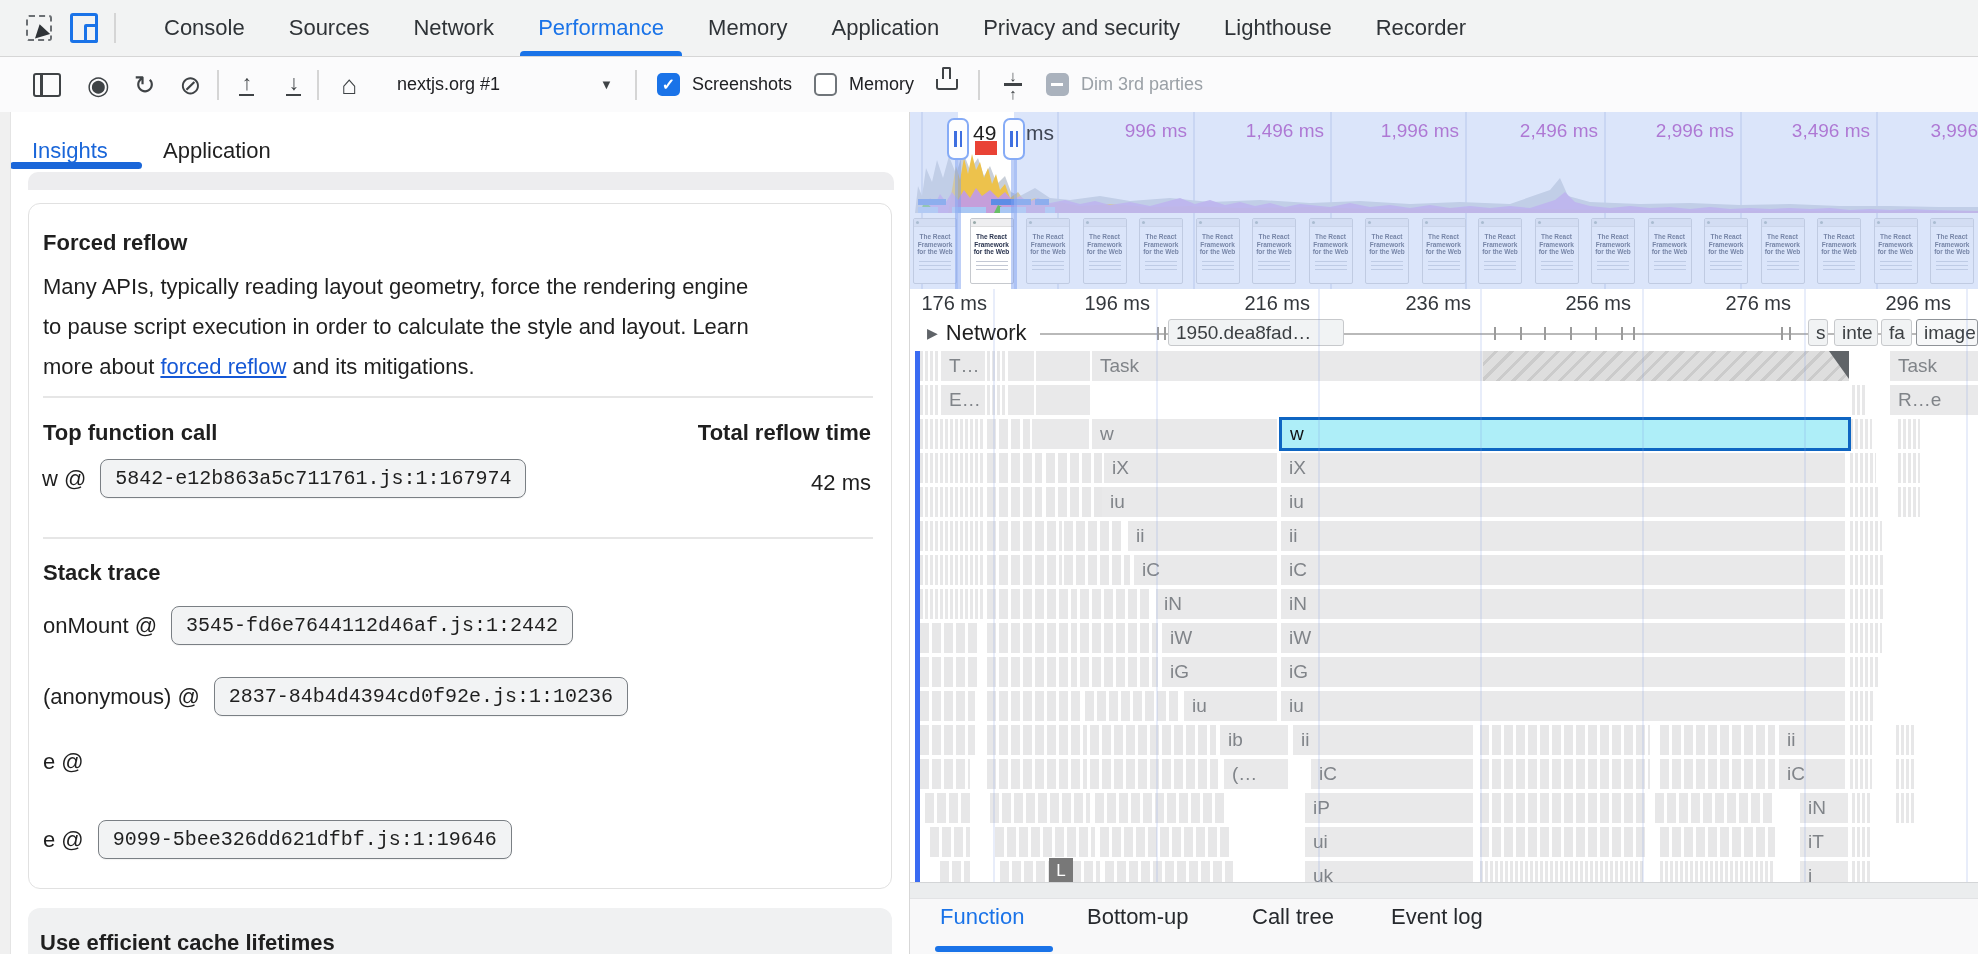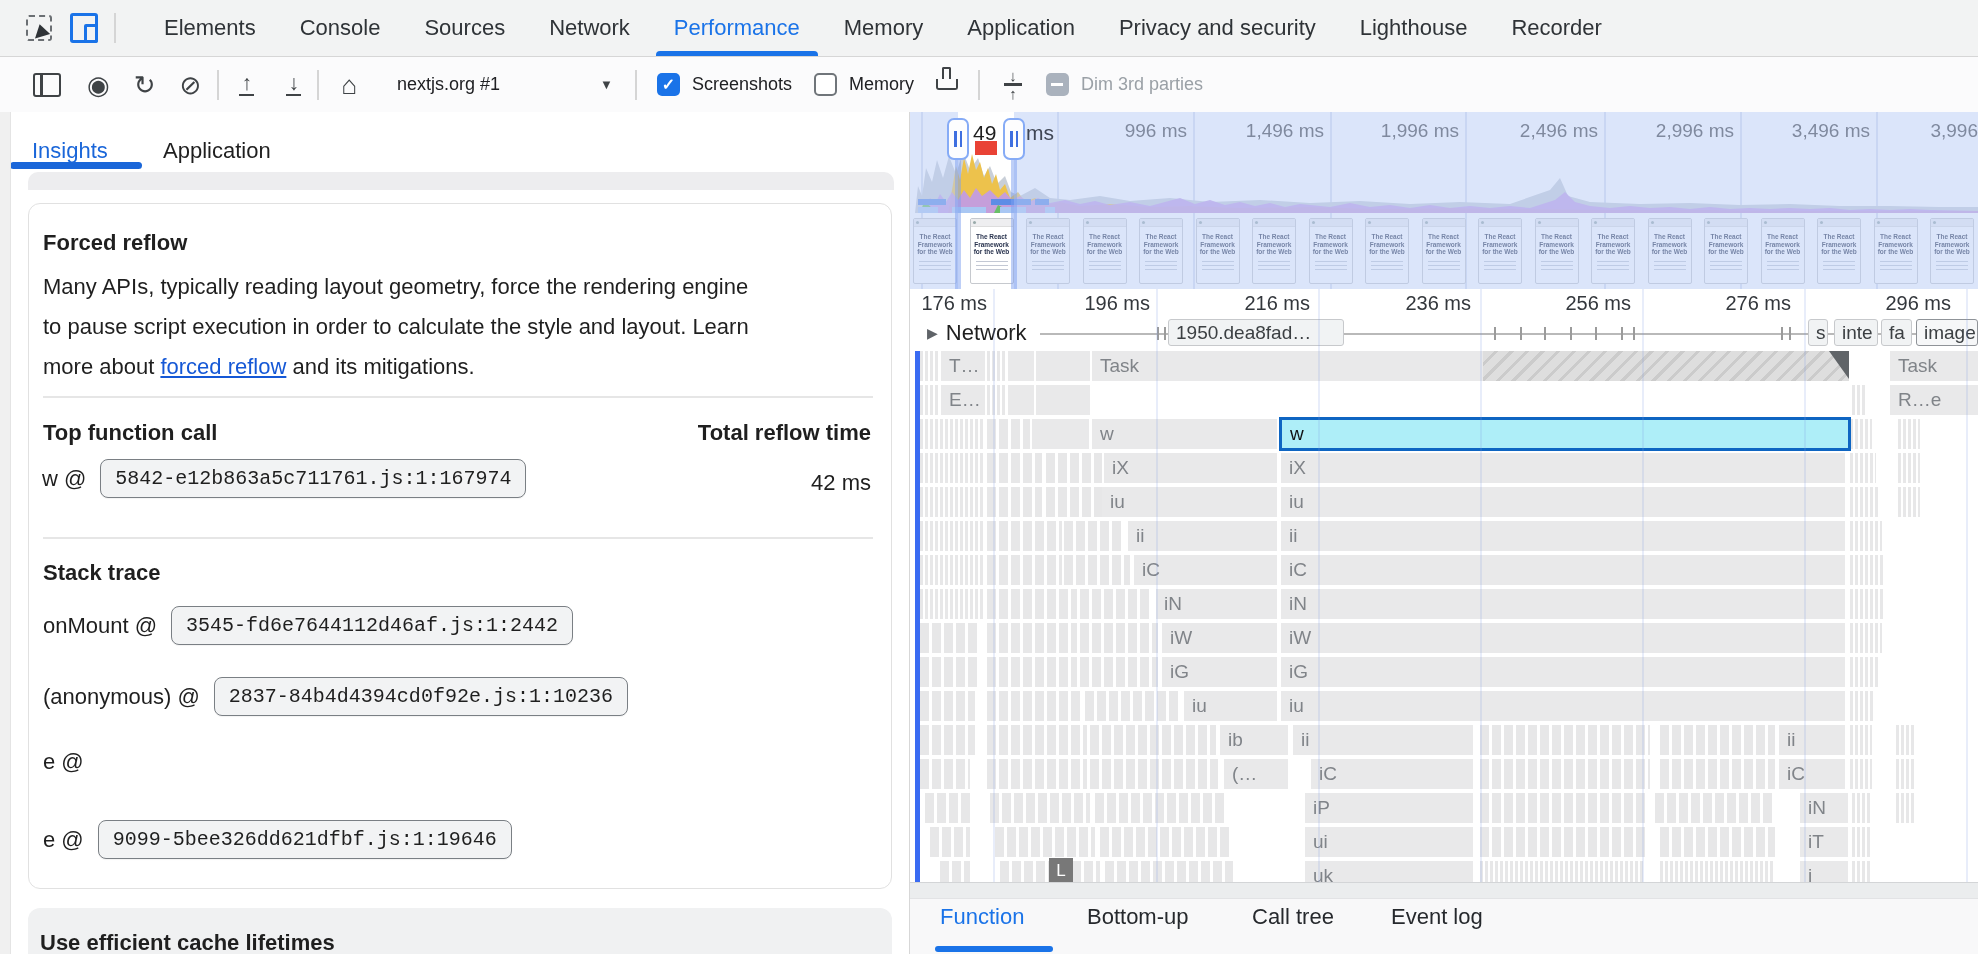--- a/index.html
+++ b/index.html
@@ -47,21 +47,21 @@
   .body-line{font-size:22px;color:#1f1f1f;white-space:nowrap}
   .blue-link{color:#1558d6;text-decoration:underline}
   .hr{left:14px;right:18px;height:1.5px;background:#e6e6e6}
   .pill{display:inline-block;font-family:"Liberation Mono","DejaVu Sans Mono",monospace;font-size:20px;color:#1f1f1f;background:#f2f3f4;border:1.5px solid #7a7f84;border-radius:8px;padding:7px 14px;white-space:nowrap;box-shadow:0 1px 1px rgba(0,0,0,.05)}
   .fnlabel{font-size:22px;color:#1f1f1f;white-space:nowrap}
   .stack-row{position:absolute;left:14px;display:flex;align-items:center;gap:14px}
   #card2{left:28px;top:796px;width:864px;height:46px;background:#f0f1f2;border-radius:12px 12px 0 0}
   
   #overview{left:910px;top:112px;width:1068px;height:177px;background:#fff;overflow:hidden}
   .mm-line{position:absolute;top:0;width:1.5px;height:177px;background:rgba(120,145,200,.28)}
-  .mm-tick{position:absolute;top:8px;font-size:19px;color:#404040;text-align:right;white-space:nowrap}
+  .mm-tick{position:absolute;top:8px;font-size:19px;color:#a21caf;text-align:right;white-space:nowrap}
   .thumb{position:absolute;top:106px;width:44px;height:66px;background:#fff;border:1px solid #c6c9ce;border-radius:2px;box-sizing:border-box;overflow:hidden}
   .thumb .tb{height:7px;background:#eeeef0;border-bottom:1px solid #ddd;position:relative}
   .thumb .tb::before{content:"";position:absolute;left:2px;top:2px;width:3px;height:3px;border-radius:50%;background:#9aa}
   .thumb .tx{margin-top:6px;text-align:center;font-size:6.5px;line-height:7.5px;font-weight:bold;color:#2b3550}
   .thumb .dots{margin:5px auto 0;width:32px;height:12px;background:repeating-linear-gradient(#c3c8d4 0 1.5px,transparent 1.5px 4px)}
   .tintA,.tintB{position:absolute;top:0;height:177px;background:rgba(186,205,246,.52)}
   .guide{position:absolute;top:28px;width:6px;height:149px;background:rgba(125,160,240,.5)}
   .handle{position:absolute;top:6px;width:22px;height:42px;background:#fdfdfe;border:2.5px solid #86abf6;border-radius:7px;box-sizing:border-box;display:flex;align-items:center;justify-content:center;gap:3px}
   .handle i{display:block;width:2.5px;height:16px;background:#3f6fe0}
   .sel-num{position:absolute;top:9px;font-size:21px;color:#1f1f1f}
@@ -96,21 +96,20 @@
   #bb-underline{position:absolute;left:25px;top:64px;width:118px;height:6px;background:#1a73e8;border-radius:4px}
 </style>
 </head>
 <body>
 
 <div class="abs" id="tabbar">
   <div class="insp-icon"></div>
   <div class="dev-icon"></div>
   <div class="vsep"></div>
   <div id="toptabs">
-      <div class="ttab">Elements</div>
       <div class="ttab">Console</div>
       <div class="ttab">Sources</div>
       <div class="ttab">Network</div>
       <div class="ttab active">Performance</div>
       <div class="ttab">Memory</div>
       <div class="ttab">Application</div>
       <div class="ttab">Privacy and security</div>
       <div class="ttab">Lighthouse</div>
       <div class="ttab">Recorder</div>
     </div>

